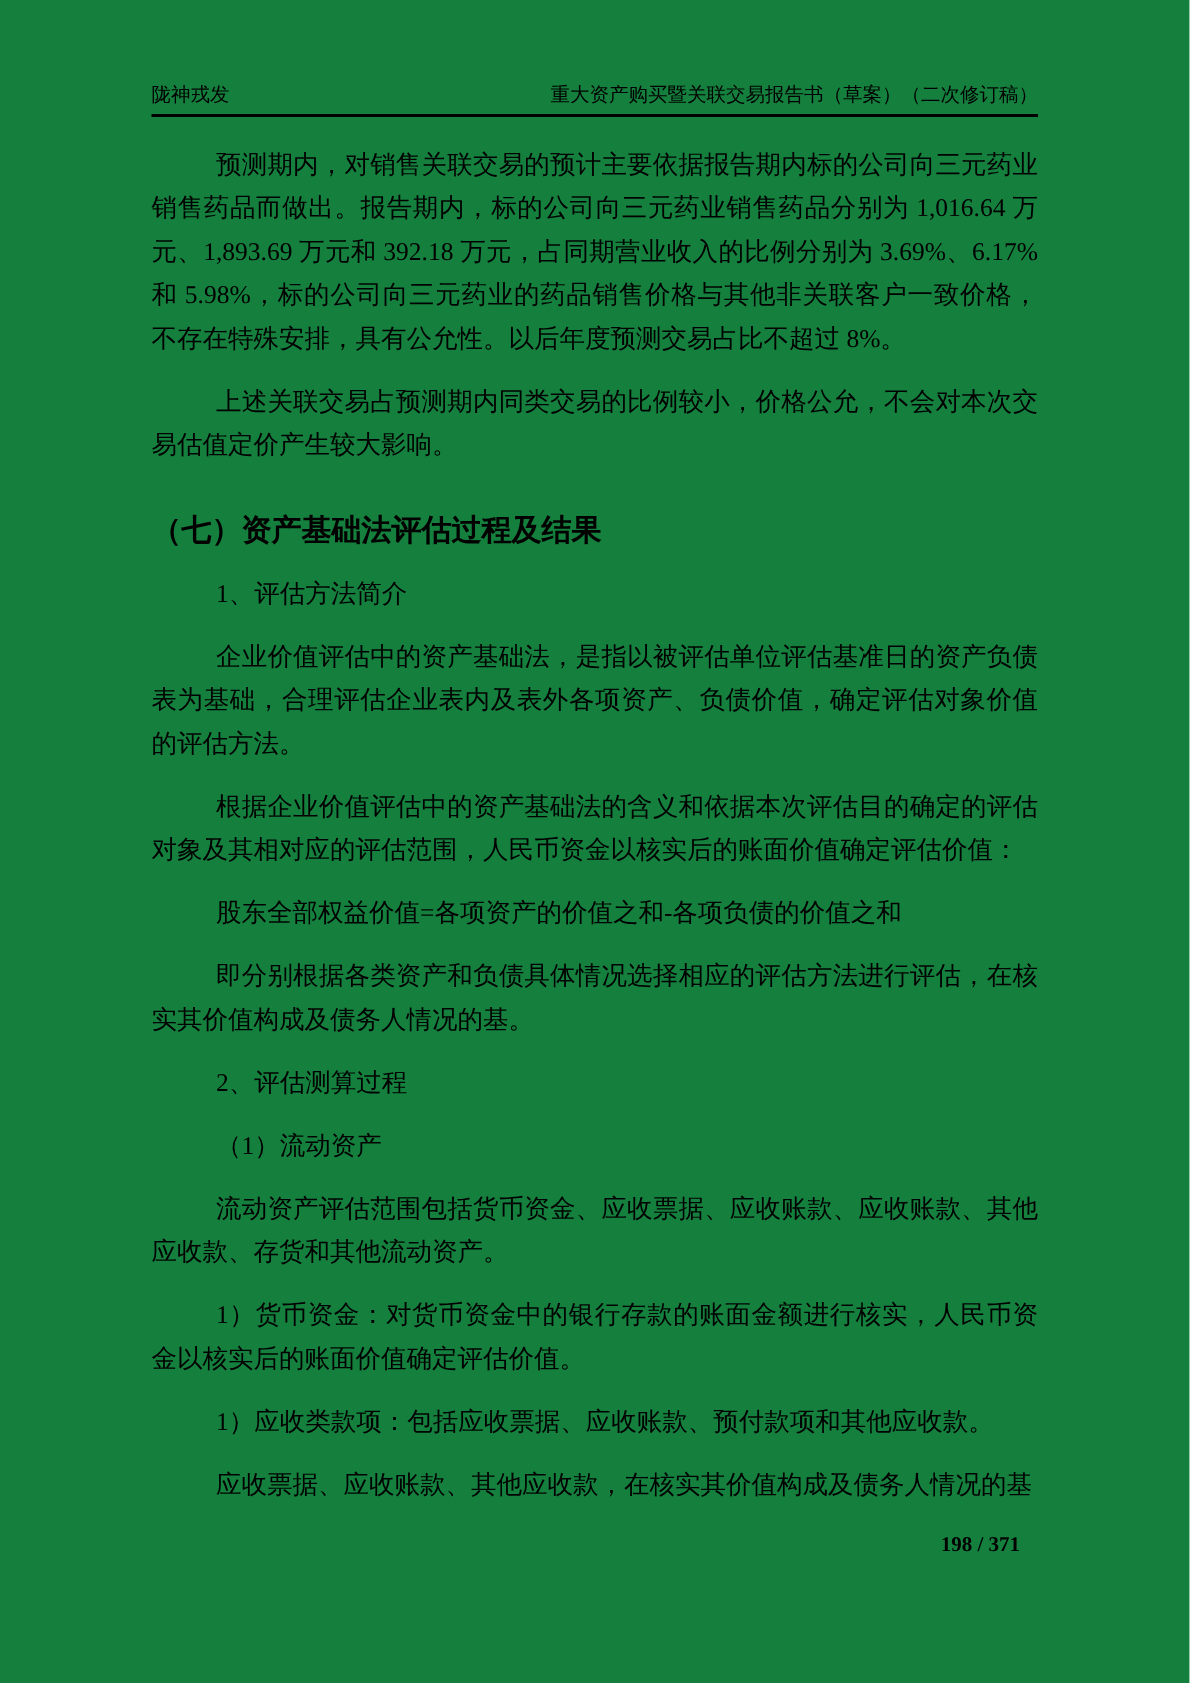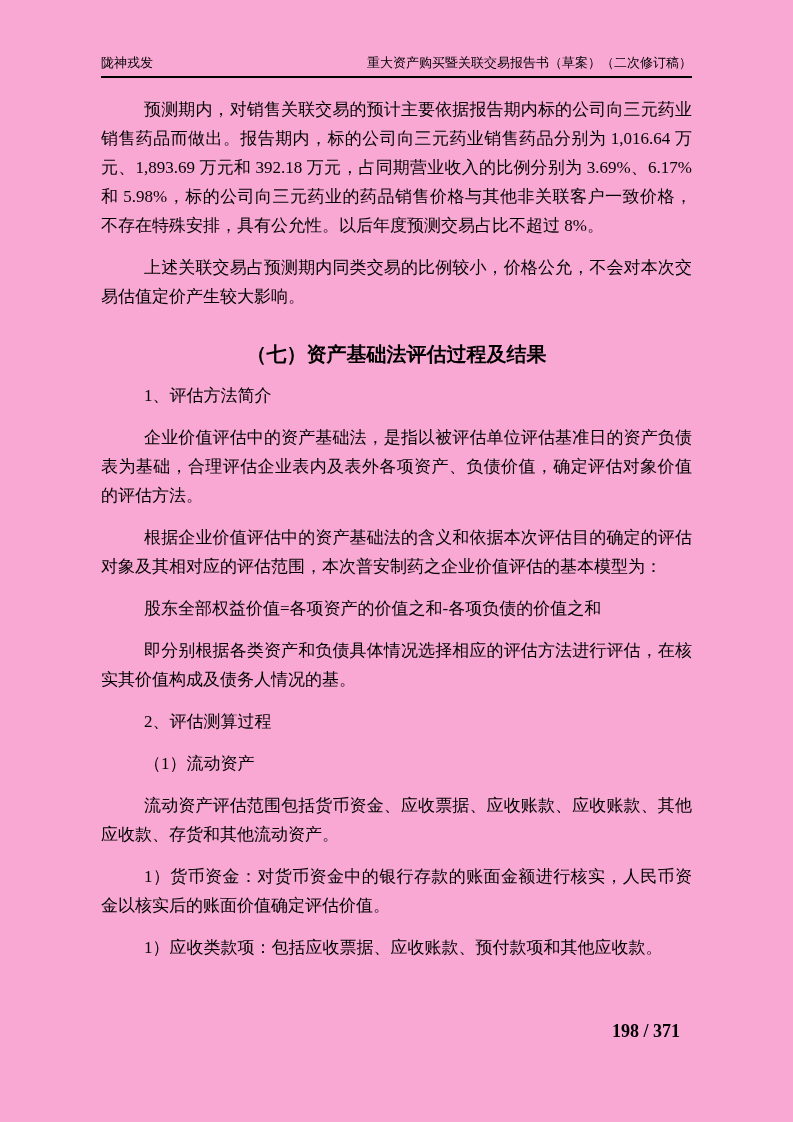--- a/index.html
+++ b/index.html
@@ -4,21 +4,21 @@
 <style>
   html, body {
     margin: 0;
     padding: 0;
     background: #ffffff;
   }
   .page {
     position: relative;
     width: 793px;
     height: 1122px;
-    background: #f9a8d4;
+    background: #15803d;
     color: #000000;
     font-family: "Liberation Serif", "DejaVu Serif", serif;
     overflow: hidden;
   }
   .page-header {
     position: absolute;
     left: 101px;
     top: 54px;
     width: 591px;
     display: flex;
@@ -42,29 +42,29 @@
   }
   .para {
     margin: 0 0 13px 0;
     text-indent: 43px;
   }
   .section-heading {
     font-family: "Liberation Sans", "DejaVu Sans", sans-serif;
     font-weight: bold;
     font-size: 20px;
     line-height: 30px;
-    text-align: center;
+    text-align: left;
     text-indent: 0;
     margin: 28px 0 12px 0;
   }
   .page-footer {
     position: absolute;
     top: 1023px;
     right: 113px;
-    font-size: 18px;
+    font-size: 14px;
     line-height: 16px;
     font-weight: bold;
     font-family: "Liberation Serif", "DejaVu Serif", serif;
   }
 </style>
 </head>
 <body>
 
 <div class="page">
 
@@ -72,25 +72,26 @@
     <span class="hdr-left">陇神戎发</span>
     <span class="hdr-right">重大资产购买暨关联交易报告书（草案）（二次修订稿）</span>
   </div>
 
   <div class="doc-body">
     <p class="para">预测期内，对销售关联交易的预计主要依据报告期内标的公司向三元药业销售药品而做出。报告期内，标的公司向三元药业销售药品分别为 1,016.64 万元、1,893.69 万元和 392.18 万元，占同期营业收入的比例分别为 3.69%、6.17%和 5.98%，标的公司向三元药业的药品销售价格与其他非关联客户一致价格，不存在特殊安排，具有公允性。以后年度预测交易占比不超过 8%。</p>
     <p class="para">上述关联交易占预测期内同类交易的比例较小，价格公允，不会对本次交易估值定价产生较大影响。</p>
     <h2 class="section-heading">（七）资产基础法评估过程及结果</h2>
     <p class="para">1、评估方法简介</p>
     <p class="para">企业价值评估中的资产基础法，是指以被评估单位评估基准日的资产负债表为基础，合理评估企业表内及表外各项资产、负债价值，确定评估对象价值的评估方法。</p>
-    <p class="para">根据企业价值评估中的资产基础法的含义和依据本次评估目的确定的评估对象及其相对应的评估范围，本次普安制药之企业价值评估的基本模型为：</p>
+    <p class="para">根据企业价值评估中的资产基础法的含义和依据本次评估目的确定的评估对象及其相对应的评估范围，人民币资金以核实后的账面价值确定评估价值：</p>
     <p class="para">股东全部权益价值=各项资产的价值之和-各项负债的价值之和</p>
     <p class="para">即分别根据各类资产和负债具体情况选择相应的评估方法进行评估，在核实其价值构成及债务人情况的基。</p>
     <p class="para">2、评估测算过程</p>
     <p class="para">（1）流动资产</p>
     <p class="para">流动资产评估范围包括货币资金、应收票据、应收账款、应收账款、其他应收款、存货和其他流动资产。</p>
     <p class="para">1）货币资金：对货币资金中的银行存款的账面金额进行核实，人民币资金以核实后的账面价值确定评估价值。</p>
     <p class="para">1）应收类款项：包括应收票据、应收账款、预付款项和其他应收款。</p>
+    <p class="para">应收票据、应收账款、其他应收款，在核实其价值构成及债务人情况的基</p>
   </div>
 
   <div class="page-footer">198 / 371</div>
 
 </div>
 
 </body></html>

